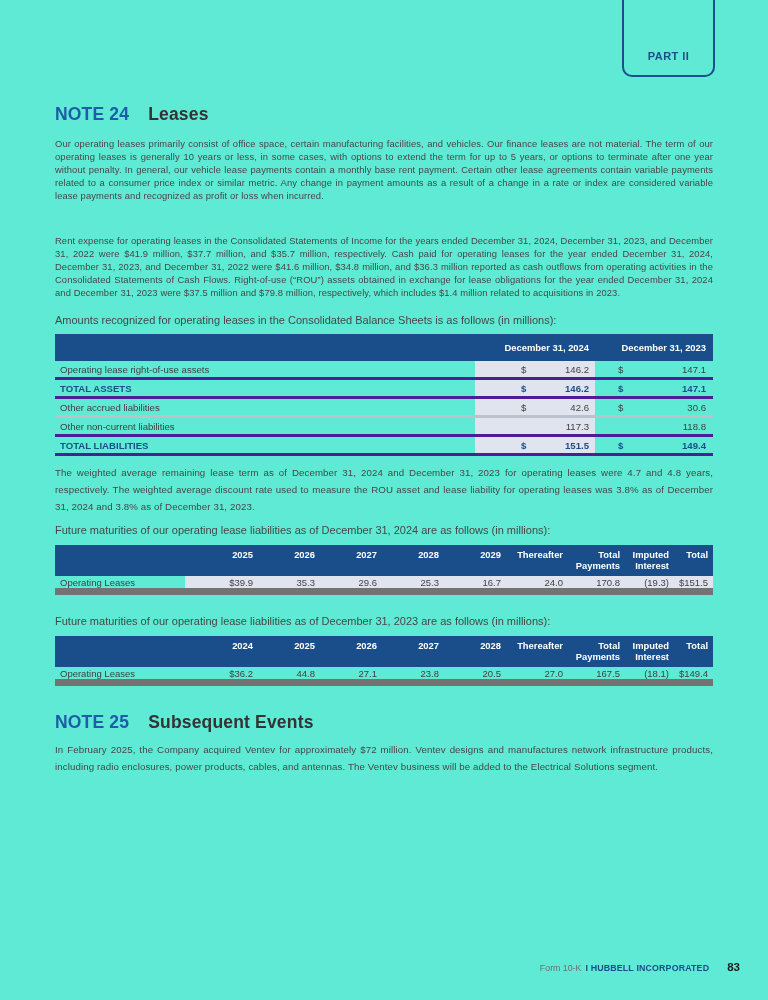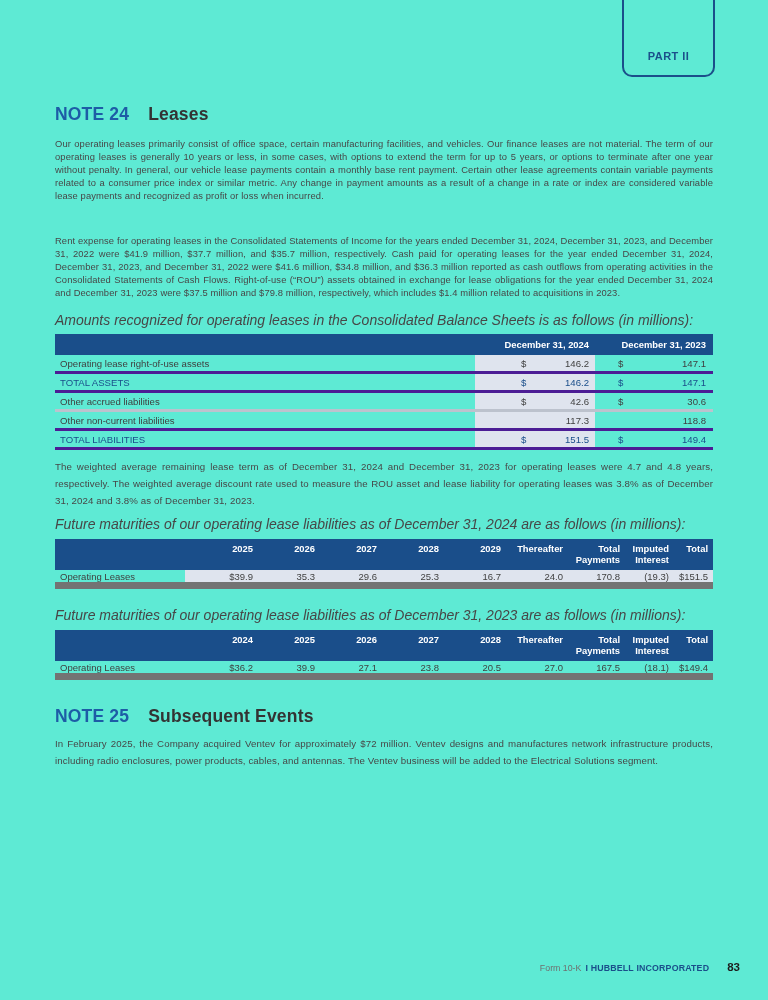--- a/index.html
+++ b/index.html
@@ -21,40 +21,40 @@
 
   .note-heading { font-size:17.5px; line-height:21px; font-weight:bold; letter-spacing:0.01em; }
   .note-num { color:#1d5ca6; margin-right:19px; }
   .note-title { color:#333333; }
 
   .two-col { display:flex; gap:26px; margin-top:13px; min-height:168px;flex-direction:column; }
   .two-col p {
     flex:1; font-size:9.4px; line-height:12.9px; text-align:justify;
     color:#474747; letter-spacing:0.1px;
   }
-  .intro { font-size:14px; color:#474747; margin-top:8px; line-height:13px;font-style:italic; }
+  .intro { font-size:11px; color:#474747; margin-top:8px; line-height:13px; }
 
   
   .btable { margin-top:7px; font-size:9.6px; color:#3f3f3f; }
   .bhead {
     display:flex; background:#1a4e8a; color:#ffffff; font-weight:bold;
-    height:21px; align-items:center; font-size:9.4px;
+    height:27px; align-items:center; font-size:9.4px;
   }
   .blabel { flex:1; padding-left:5px; }
   .bh24, .bh23 { text-align:right; }
   .bh24 { width:120px; padding-right:6px; }
   .bhgap { width:8px; }
   .bh23 { width:110px; padding-right:7px; }
   .brow { display:flex; height:19px; align-items:center; border-bottom:3px solid #4c1d95; }
   .brow.sep-gray { border-bottom-color:#bcc2cd; }
   .bval { display:flex; justify-content:space-between; align-items:center; height:100%; }
   .bval.c24 { width:120px; background:#dfe4ee; padding:0 6px 0 46px; }
   .bgap { width:8px; height:100%; }
   .bval.c23 { width:110px; padding:0 7px 0 15px; }
-  .brow.total { font-weight:normal; color:#1a4e8a; }
+  .brow.total { font-weight:bold; color:#1a4e8a; }
 
   
   .mtable { font-size:9.5px; color:#3f3f3f; margin-top:8px; }
   .mhead {
     display:flex; background:#1a4e8a; color:#ffffff; font-weight:bold;
     font-size:9.4px; align-items:flex-end; padding:5px 0 5px 0; line-height:10.5px;
   }
   .mc0 { width:130px; padding-left:5px; }
   .mvals { display:flex; flex:1; }
   .mvals.shaded { background:#dfe4ee; }
@@ -227,21 +227,21 @@
 Payments</div>
           <div class="mc w8">Imputed
 Interest</div>
           <div class="mc w9">Total</div>
         </div>
       </div>
       <div class="mrow">
         <div class="mc0">Operating Leases</div>
         <div class="mvals">
           <div class="mc w1">$36.2</div>
-          <div class="mc w2">39.9</div>
+          <div class="mc w2">44.8</div>
           <div class="mc w3">27.1</div>
           <div class="mc w4">23.8</div>
           <div class="mc w5">20.5</div>
           <div class="mc w6">27.0</div>
           <div class="mc w7">167.5</div>
           <div class="mc w8">(18.1)</div>
           <div class="mc w9">$149.4</div>
         </div>
       </div>
     </div>

